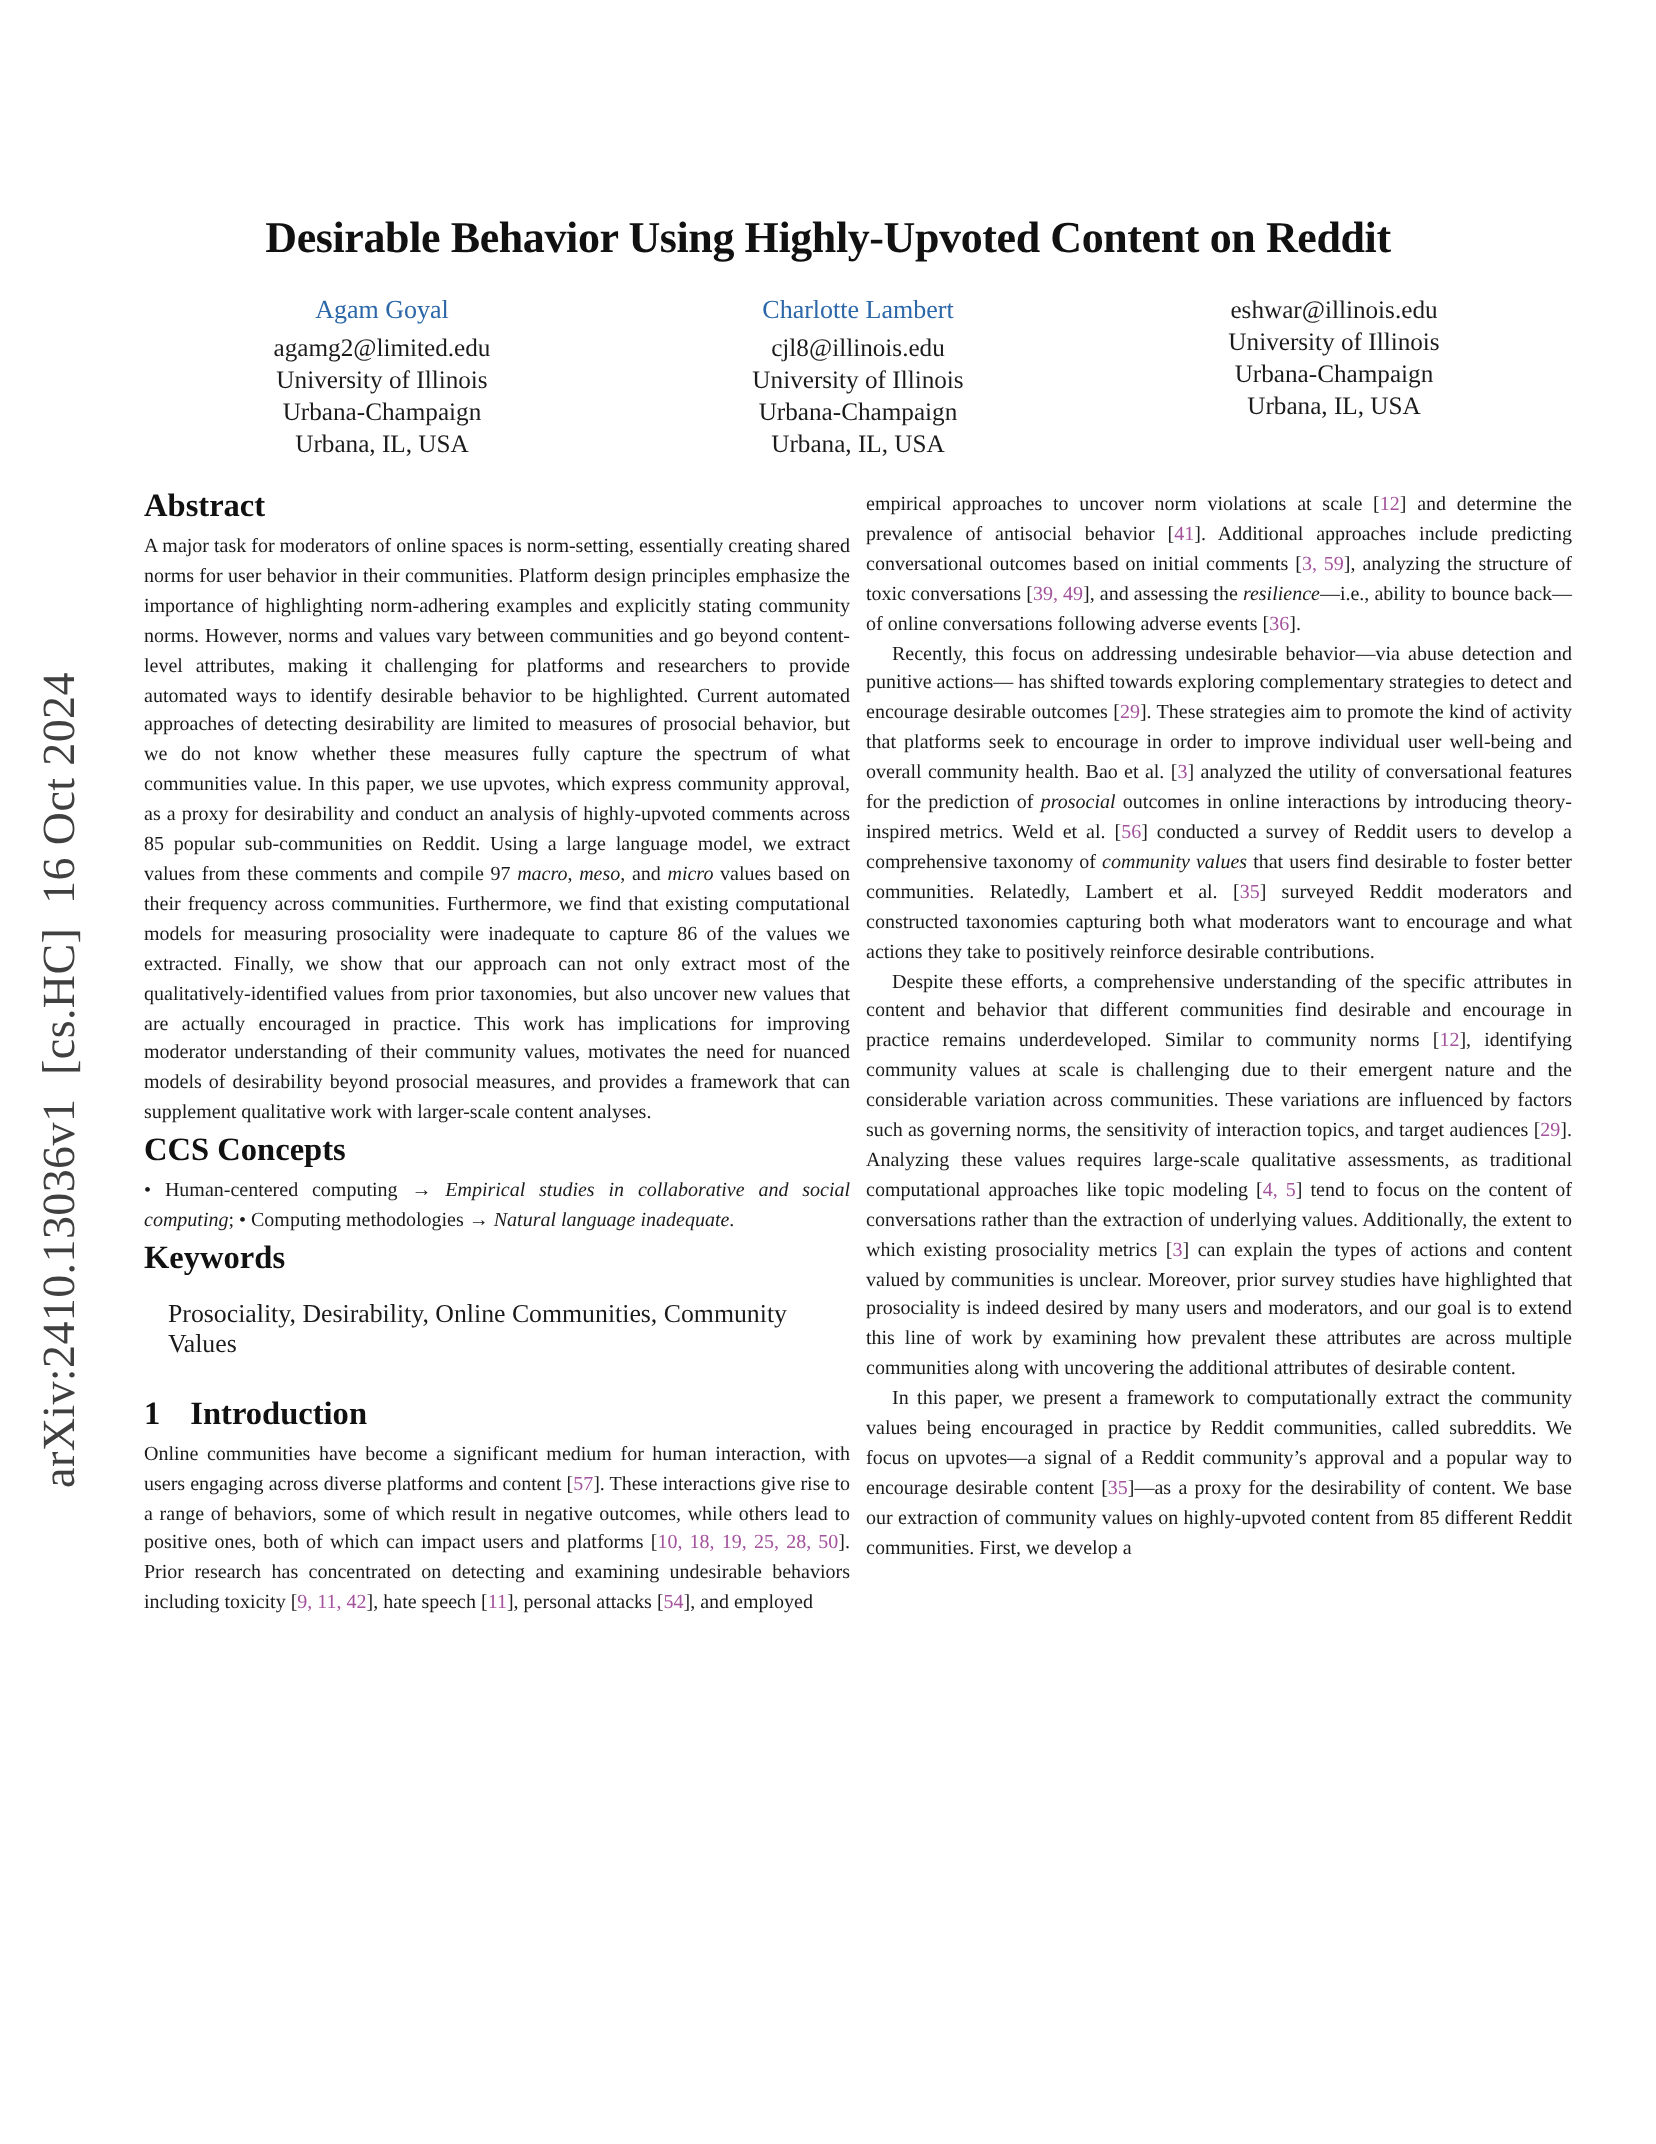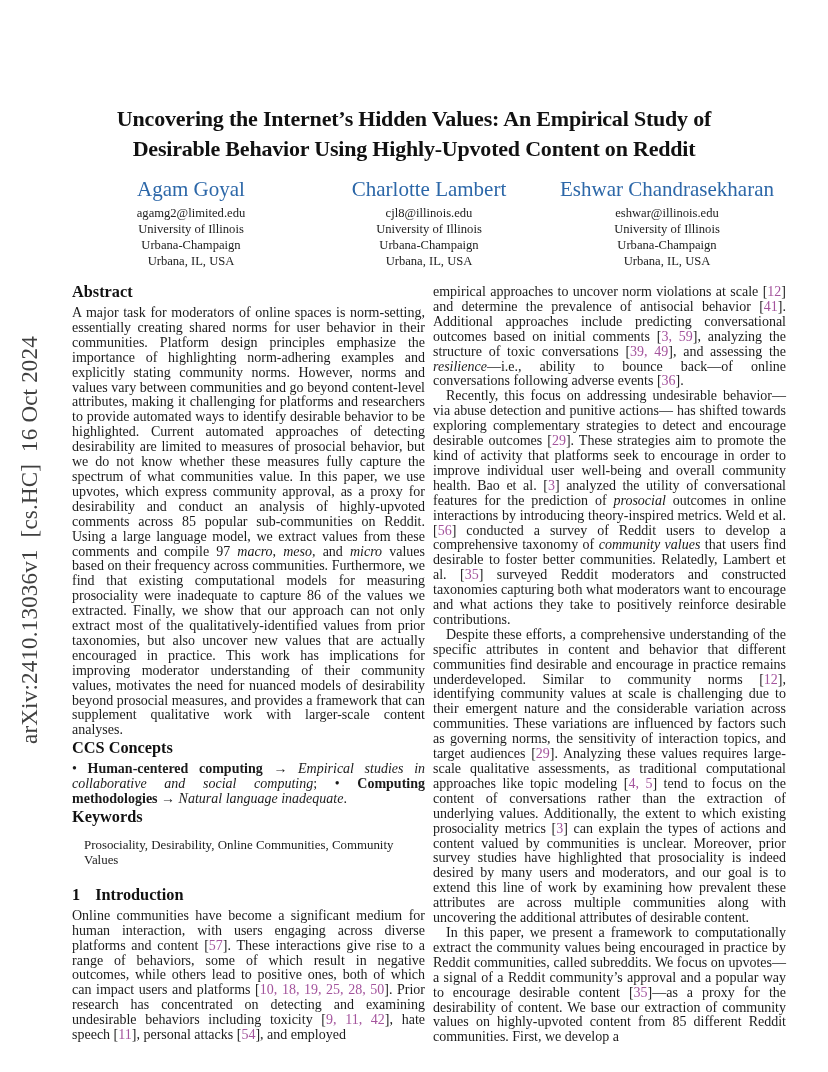--- a/index.html
+++ b/index.html
@@ -47,21 +47,21 @@
   }
   .authors {
     display: flex;
     margin: 13px 42px 0 72px;
   }
   .author-block {
     flex: 1;
     text-align: center;
   }
   .author-name {
-    font-size: 21px;
+    font-size: 13px;
     color: #2c67a8;
     margin-bottom: 3px;
   }
   .author-line {
     font-size: 12.6px;
     line-height: 16px;
     color: #1b1b1b;
   }
   .columns {
     display: flex;
@@ -75,68 +75,66 @@
     font-size: 16.3px;
     line-height: 19px;
     font-weight: bold;
     color: #111111;
     margin: 0 0 5px 0;
   }
   h2.spaced { }
   h2.spaced-lg { margin-top: 17px; }
   .section-number { display: inline-block; margin-right: 15px; }
   p.body-par {
-    font-size: 14px;
+    font-size: 10px;
     line-height: 14.9px;
     text-align: justify;
     margin: 0;
     hyphens: auto;
     -webkit-hyphens: auto;
   }
   p.indent { text-indent: 13px; }
   p.par-gap { margin-top: 0; }
   .seg-i { font-style: italic; }
-  .seg-b { font-weight: bold; }
+  .seg-b { font-weight: normal; }
   .seg-cite { color: #a3539c; }
   .keywords-line {
     font-size: 12.9px;
     line-height: 14.9px;
     margin: 12px;
     text-align: left;
   }
 </style>
 </head>
 <body>
 
 <div class="page">
 
   <div class="arxiv-sidebar">arXiv:2410.13036v1  [cs.HC]  16 Oct 2024</div>
 
   <h1 class="title">
-    <div>Uncovering the Internet’s Hidden Values: An Empirical Study of</div>
     <div>Desirable Behavior Using Highly-Upvoted Content on Reddit</div>
   </h1>
 
   <div class="authors">
     <div class="author-block">
       <div class="author-name">Agam Goyal</div>
       <div class="author-line">agamg2@limited.edu</div>
       <div class="author-line">University of Illinois</div>
       <div class="author-line">Urbana-Champaign</div>
       <div class="author-line">Urbana, IL, USA</div>
     </div>
     <div class="author-block">
       <div class="author-name">Charlotte Lambert</div>
       <div class="author-line">cjl8@illinois.edu</div>
       <div class="author-line">University of Illinois</div>
       <div class="author-line">Urbana-Champaign</div>
       <div class="author-line">Urbana, IL, USA</div>
     </div>
     <div class="author-block">
-      <div class="author-name">Eshwar Chandrasekharan</div>
       <div class="author-line">eshwar@illinois.edu</div>
       <div class="author-line">University of Illinois</div>
       <div class="author-line">Urbana-Champaign</div>
       <div class="author-line">Urbana, IL, USA</div>
     </div>
   </div>
 
   <div class="columns">
 
     <div class="col col-left">

